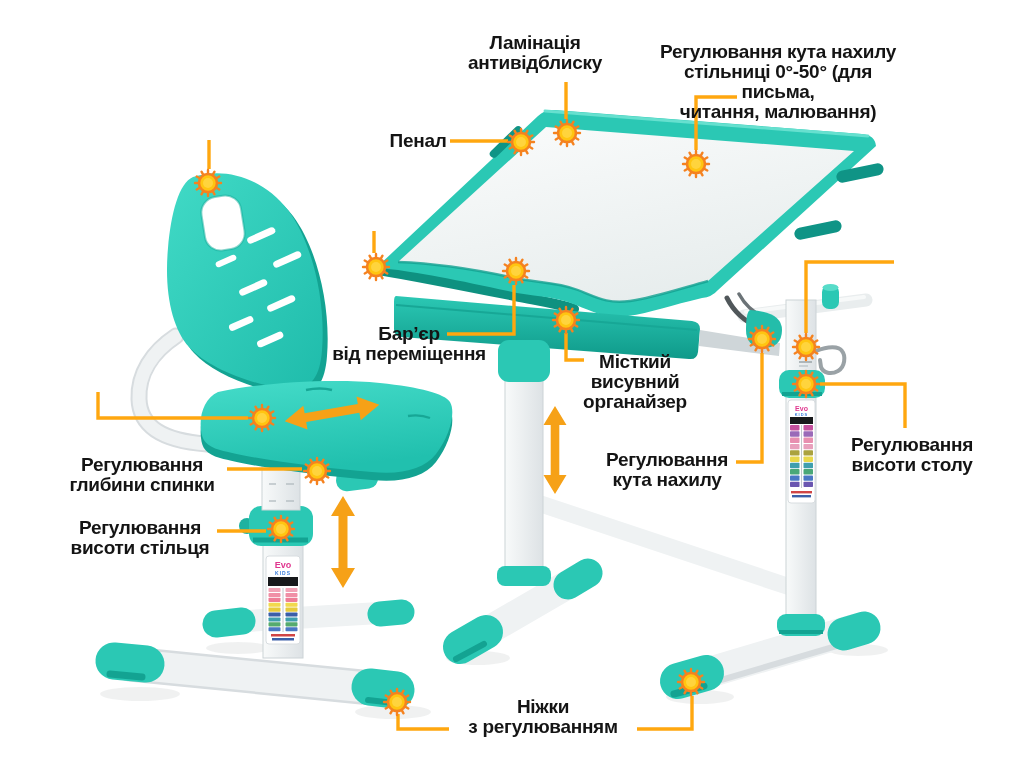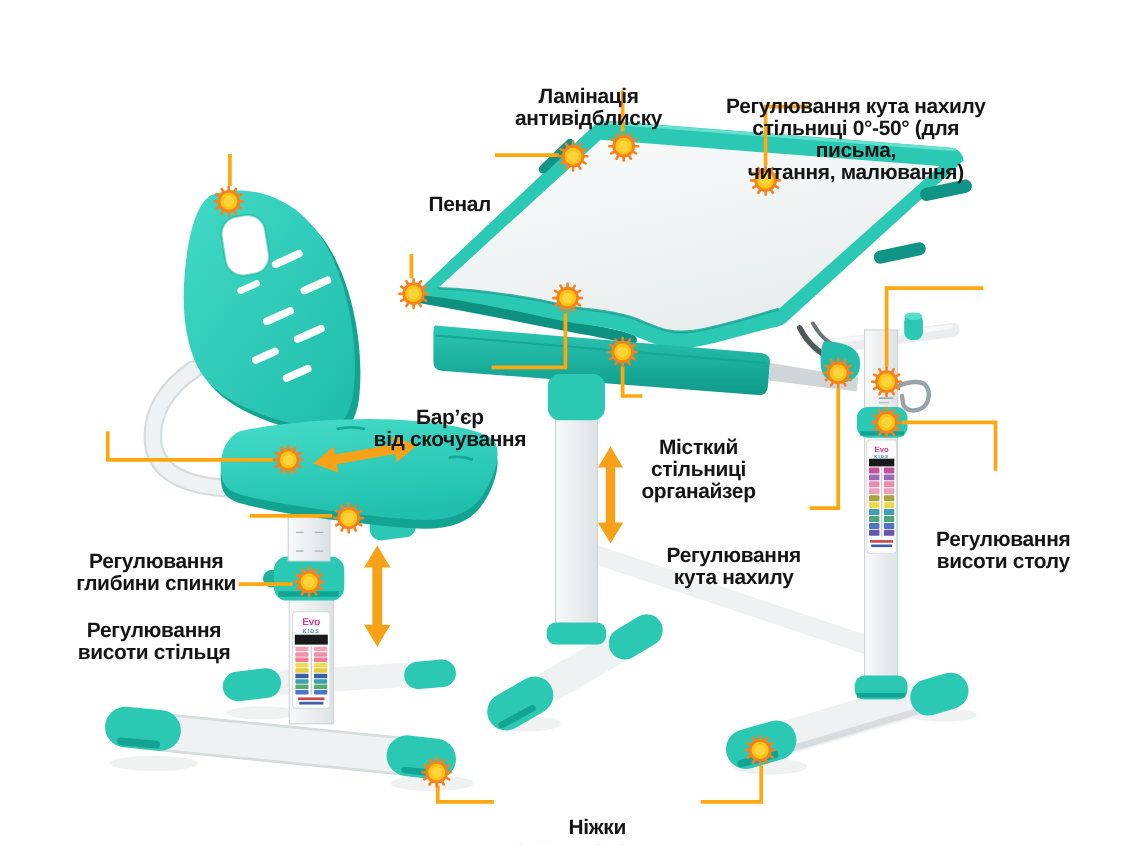--- a/index.html
+++ b/index.html
@@ -2,21 +2,21 @@
 <html style="--teal: #2bc8b4; --teal-dark: #13a392; --teal-deep: #0f9486; --teal-light: #5fdccb; --tube-white: #eff2f3; --tube-shadow: #d7dcdf; --line-orange: #ffa70f; --arrow-orange: #f6a117; --sun-fill: #ffc511; --sun-spike: #f5821f; --label-text: #141414;"><head>
 <meta charset="utf-8">
 <title>Diagram</title>
 <style>
   html,body{margin:0;padding:0;background:#fff;}
   .stage{position:relative;width:1024px;height:768px;background:#fff;overflow:hidden;
          font-family:"Liberation Sans","DejaVu Sans",sans-serif;}
   .stage > svg{position:absolute;left:0;top:0;}
   .label{position:absolute;transform:translateX(-50%);white-space:pre-line;text-align:center;
          font-weight:700;font-size:19px;line-height:20px;letter-spacing:-0.3px;
-         color:var(--label-text,#141414);margin-top:46px;}
+         color:var(--label-text,#141414);}
   
   .f-teal{fill:var(--teal,#2bc8b4);}
   .f-teal-d{fill:var(--teal-dark,#13a392);}
   .f-teal-deep{fill:var(--teal-deep,#0f9486);}
   .s-teal{stroke:var(--teal,#2bc8b4);}
   .s-teal-d{stroke:var(--teal-dark,#13a392);}
   .tube{stroke:var(--tube-white,#eff2f3);}
   .tube-sh{stroke:var(--tube-shadow,#d7dcdf);}
   .connector{fill:none;stroke:var(--line-orange,#ffa70f);stroke-width:3.4;}
   .arrow{fill:var(--arrow-orange,#f6a117);}
@@ -327,23 +327,23 @@
   </g>
 </svg>
 
 <div class="label" style="left:535px;top:33px">Ламінація
 антивідблиску</div>
 <div class="label" style="left:778px;top:42px">Регулювання кута нахилу
 стільниці 0°-50° (для письма,
 читання, малювання)</div>
 <div class="label" style="left:418px;top:131px">Пенал</div>
 <div class="label" style="left:409px;top:324px">Бар’єр
-від скочування</div>
+від переміщення</div>
 <div class="label" style="left:635px;top:352px">Місткий
-стільниці
+висувний
 органайзер</div>
 <div class="label" style="left:667px;top:450px">Регулювання
 кута нахилу</div>
 <div class="label" style="left:912px;top:435px">Регулювання
 висоти столу</div>
 <div class="label" style="left:142px;top:455px">Регулювання
 глибини спинки</div>
 <div class="label" style="left:140px;top:518px">Регулювання
 висоти стільця</div>
 <div class="label" style="left:543px;top:697px">Ніжки

